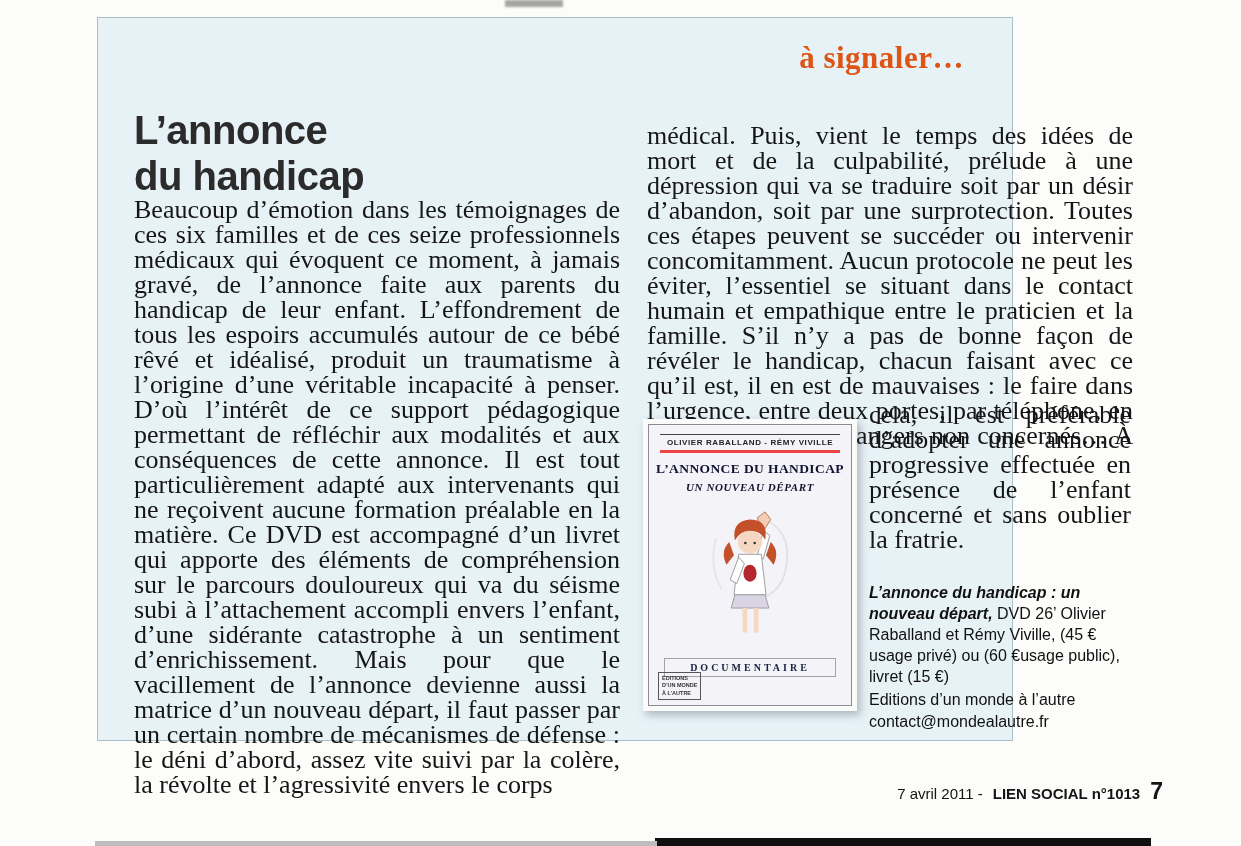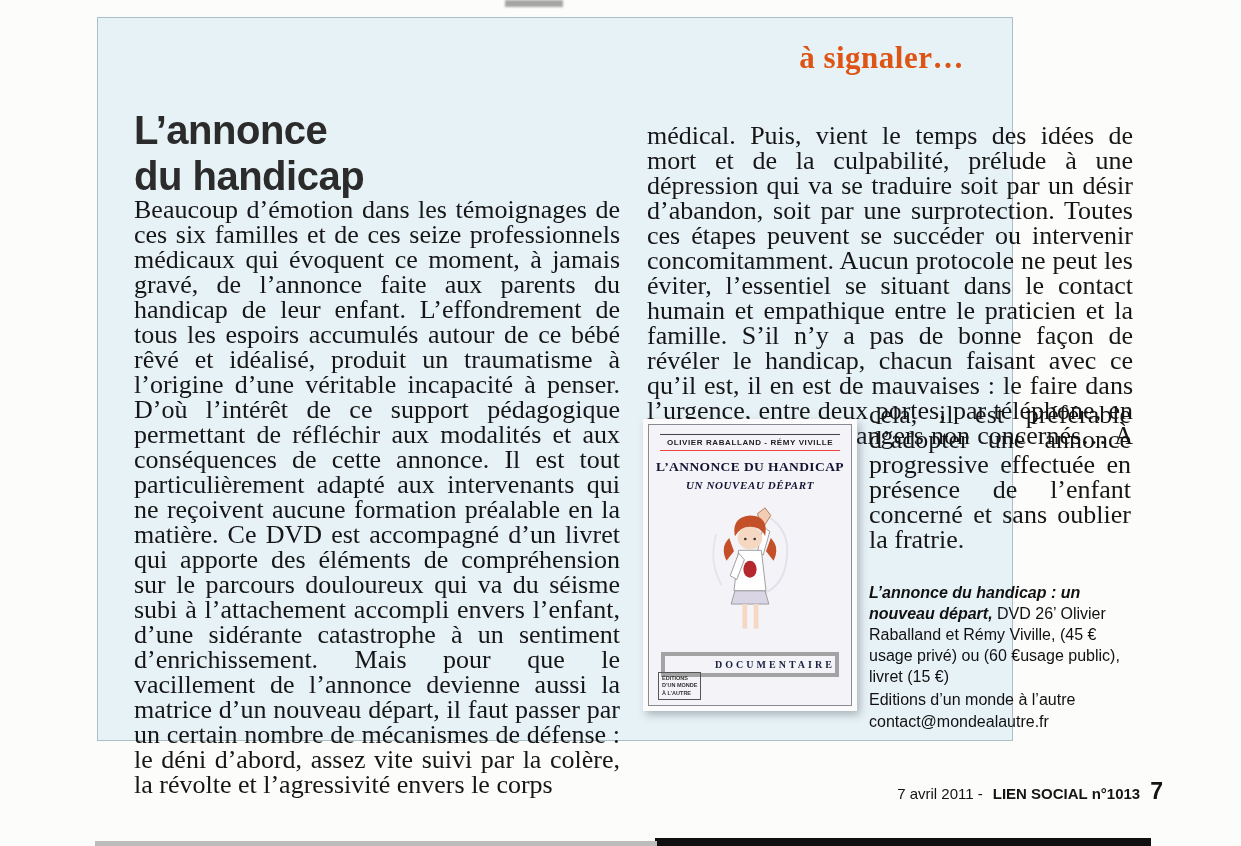--- a/index.html
+++ b/index.html
@@ -68,21 +68,21 @@
     background: #f4f3f7;
     border: 1px solid #8a8a95;
     box-sizing: border-box;
     display: flex;
     flex-direction: column;
     align-items: center;
   }
   .dvd-authors {
     margin-top: 9px;
     border-top: 1px solid #444;
-    border-bottom: 1px solid #ef4444;
+    border-bottom: 3px solid #ef4444;
     padding: 3px 7px;
     font-family: "Liberation Sans", sans-serif;
     font-size: 8px; font-weight: 700;
     letter-spacing: 0.6px;
     color: #222;
     white-space: nowrap;
   }
   .dvd-title {
     margin-top: 8px;
     font-family: "Liberation Serif", serif;
@@ -100,23 +100,23 @@
     color: #121233;
   }
   .dvd-art {
     flex: 1;
     width: 100%;
     display: flex;
     align-items: center;
     justify-content: center;
   }
   .dvd-genre {
-    border: 4px solid #a3a3a3;
+    border: 1px solid #a3a3a3;
     width: 84%;
-    text-align: right;
+    text-align: center;
     padding: 3px 0;
     margin-bottom: 28px;
     font-family: "Liberation Serif", serif;
     font-size: 10px; font-weight: 700;
     letter-spacing: 3px;
     color: #182040;
   }
   .dvd-publisher {
     position: absolute;
     left: 9px; bottom: 5px;

